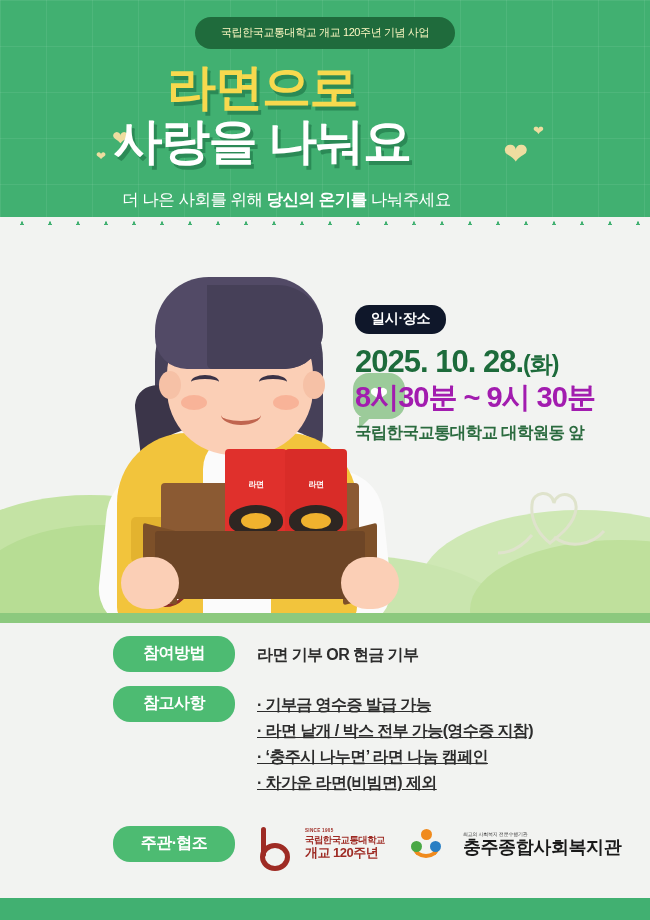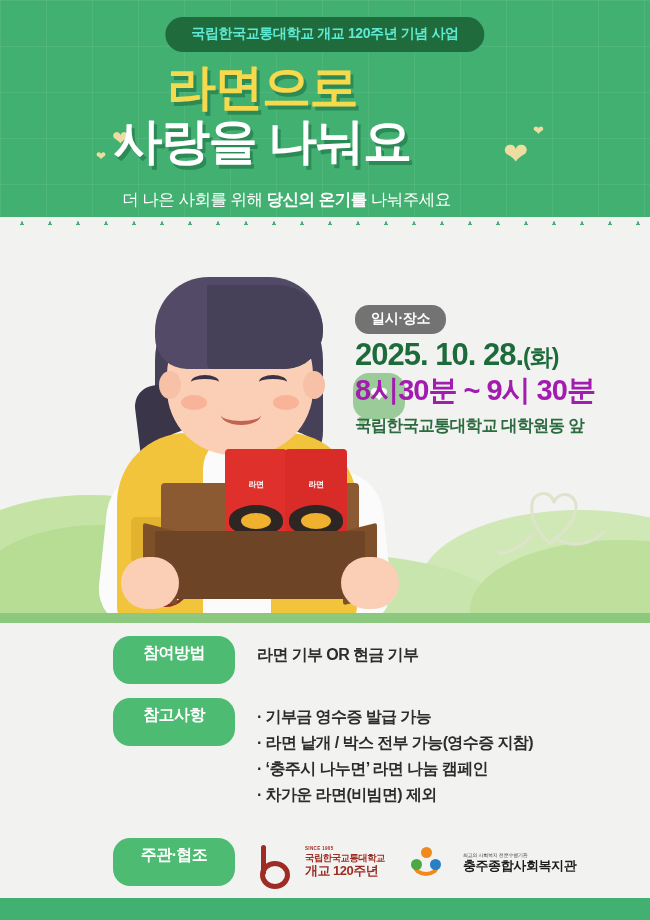--- a/index.html
+++ b/index.html
@@ -46,23 +46,23 @@
       radial-gradient(circle at 14px 0px, #f2f3f1 14px, transparent 14.5px);
     background-size: 28px 28px;
     background-repeat: repeat-x;
   }
 
   .badge-top {
     position: absolute;
     left: 50%; top: 17px;
     transform: translateX(-50%);
     background: #1f6b3c;
-    color: #5eead4;
-    font-size: 14px;
-    font-weight: bold;
+    color: #fef9c3;
+    font-size: 11px;
+    font-weight: normal;
     letter-spacing: -0.4px;
     padding: 8px 26px 9px;
     border-radius: 18px;
     white-space: nowrap;
   }
 
   .title-block {
     position: absolute;
     left: 0; top: 63px;
     width: 524px;
@@ -352,30 +352,30 @@
     border-radius: 26px;
     z-index: 3;
   }
   .hand-l { left: -26px; }
   .hand-r { left: 194px; }
 
   
   .info-block { position: absolute; left: 355px; top: 305px; width: 285px; }
   .pill-dark {
     display: inline-block;
-    background: #737373;
+    background: #0f172a;
     color: #ffffff;
     font-size: 14px;
     font-weight: bold;
     letter-spacing: -0.3px;
     padding: 5px 16px 6px;
     border-radius: 14px;
   }
   .date-l1 {
-    margin-top: 3px;
+    margin-top: 10px;
     color: #1d6b3b;
     font-size: 31px;
     font-weight: 900;
     letter-spacing: -1px;
     line-height: 1.16;
   }
   .date-l1 .day { font-size: 23px; }
   .date-l2 {
     color: #a21caf;
     font-size: 29px;
@@ -405,34 +405,34 @@
   .row-label {
     flex: 0 0 auto;
     width: 122px;
     margin-left: 113px;
     background: #4dbb72;
     color: #ffffff;
     font-size: 16px;
     font-weight: bold;
     letter-spacing: -0.6px;
     text-align: center;
-    padding: 7px 0 20px;
+    padding: 7px 0 8px;
     border-radius: 17px;
   }
   .row-value {
     flex: 1 1 auto;
     padding-left: 22px;
     padding-top: 6px;
     color: #2c2c2c;
     font-size: 16px;
     font-weight: bold;
     letter-spacing: -0.6px;
     line-height: 1.63;
   }
-  .row-value li { list-style: none; }
+  .row-value li { list-style: none; text-decoration: underline; }
 
   .row-sponsor { margin-top: 30px; align-items: center; }
   .logos { display: flex; align-items: center; gap: 26px; padding-left: 22px; }
   .logo { display: flex; align-items: center; gap: 22px; }
   .logo-mark-univ {
     width: 26px; height: 34px;
     position: relative;
     flex: 0 0 auto;
   }
   .logo-mark-univ::before {
@@ -468,21 +468,21 @@
   .lw-b { left: 19px; top: 12px; background: #2a7fc4; }
   .lw-arc {
     position: absolute; left: 2px; top: 9px;
     width: 26px; height: 20px;
     border: 4px solid #f08a1d;
     border-top-color: transparent;
     border-radius: 50%;
   }
   .logo-welfare-text { line-height: 1.2; }
   .logo-welfare-sub  { color: #3a3a3a; font-size: 5px; letter-spacing: -0.2px; }
-  .logo-welfare-name { color: #1a1a1a; font-size: 13px; font-weight: bold; letter-spacing: -0.4px; }
+  .logo-welfare-name { color: #1a1a1a; font-size: 18px; font-weight: bold; letter-spacing: -0.4px; }
 
   
   .footer {
     position: absolute;
     left: 0; bottom: 0;
     width: 650px; height: 22px;
     background: #41b071;
   }
 </style>
 </head>

